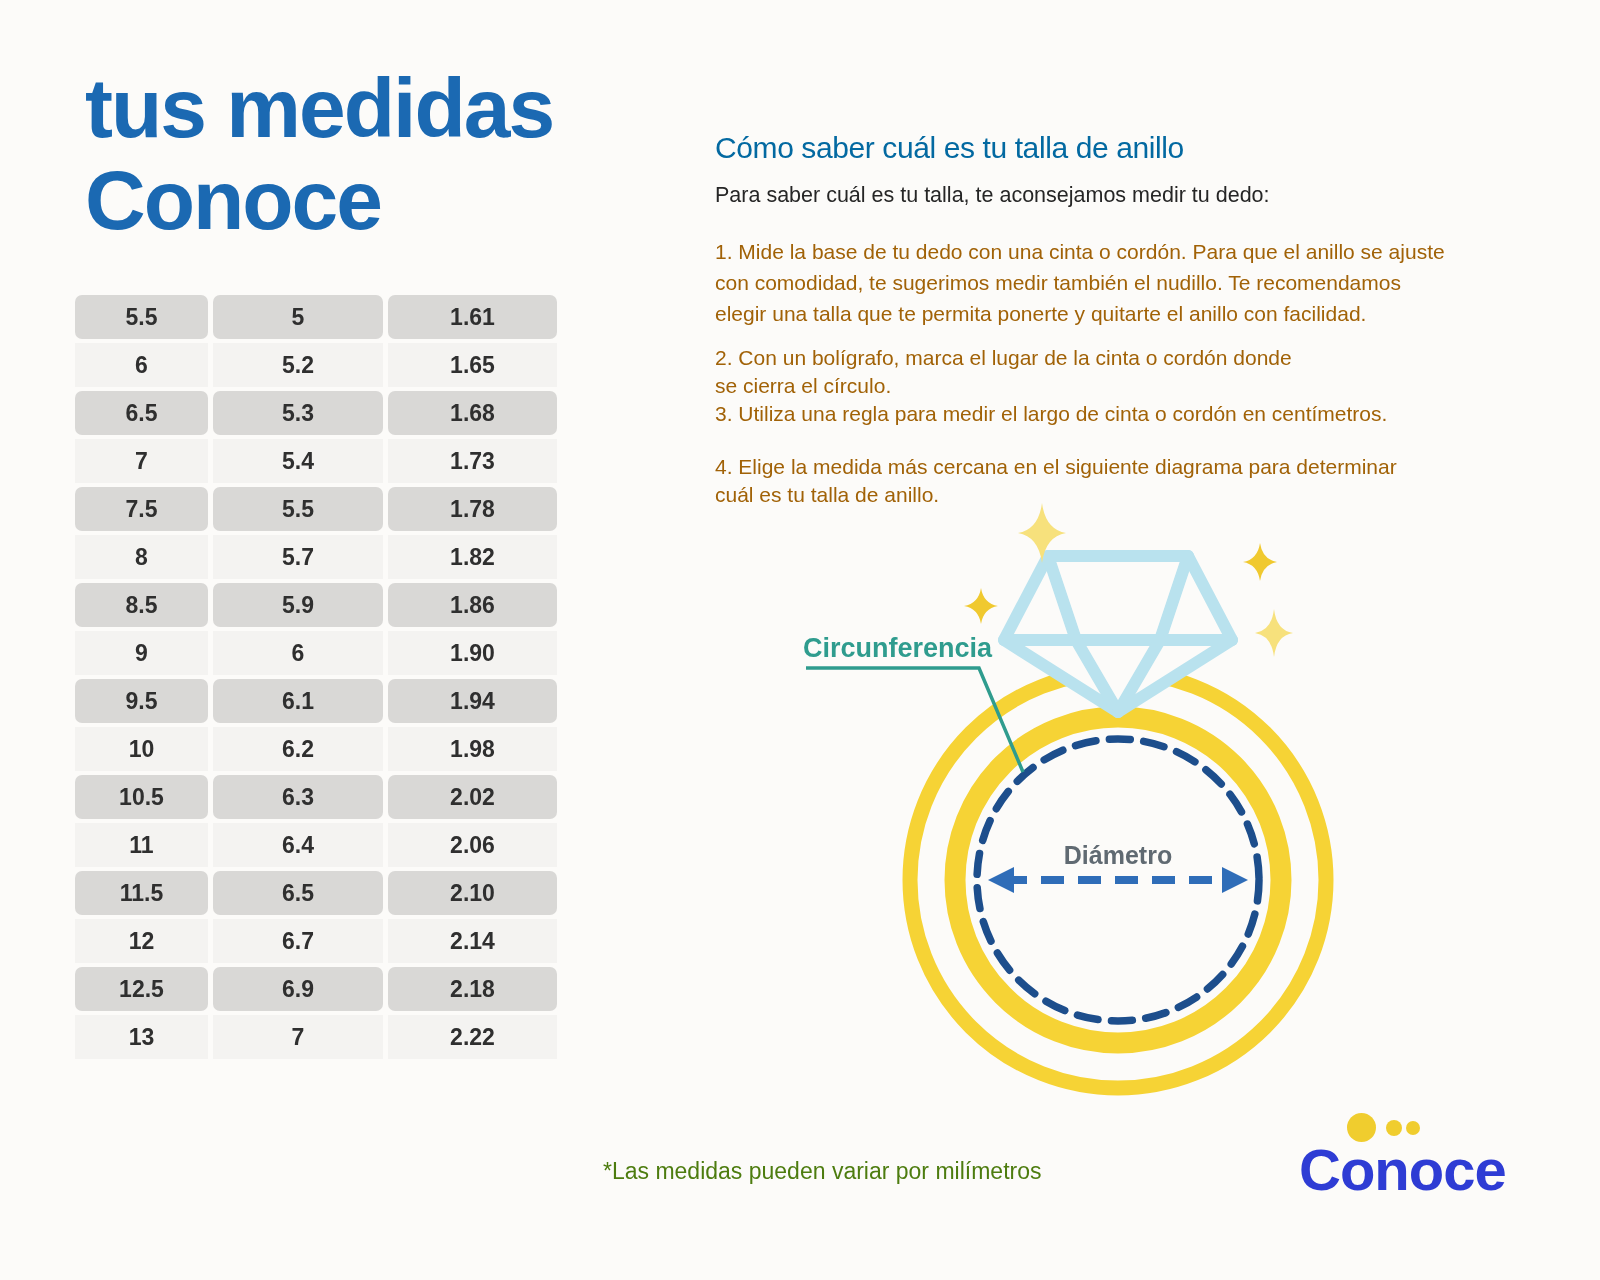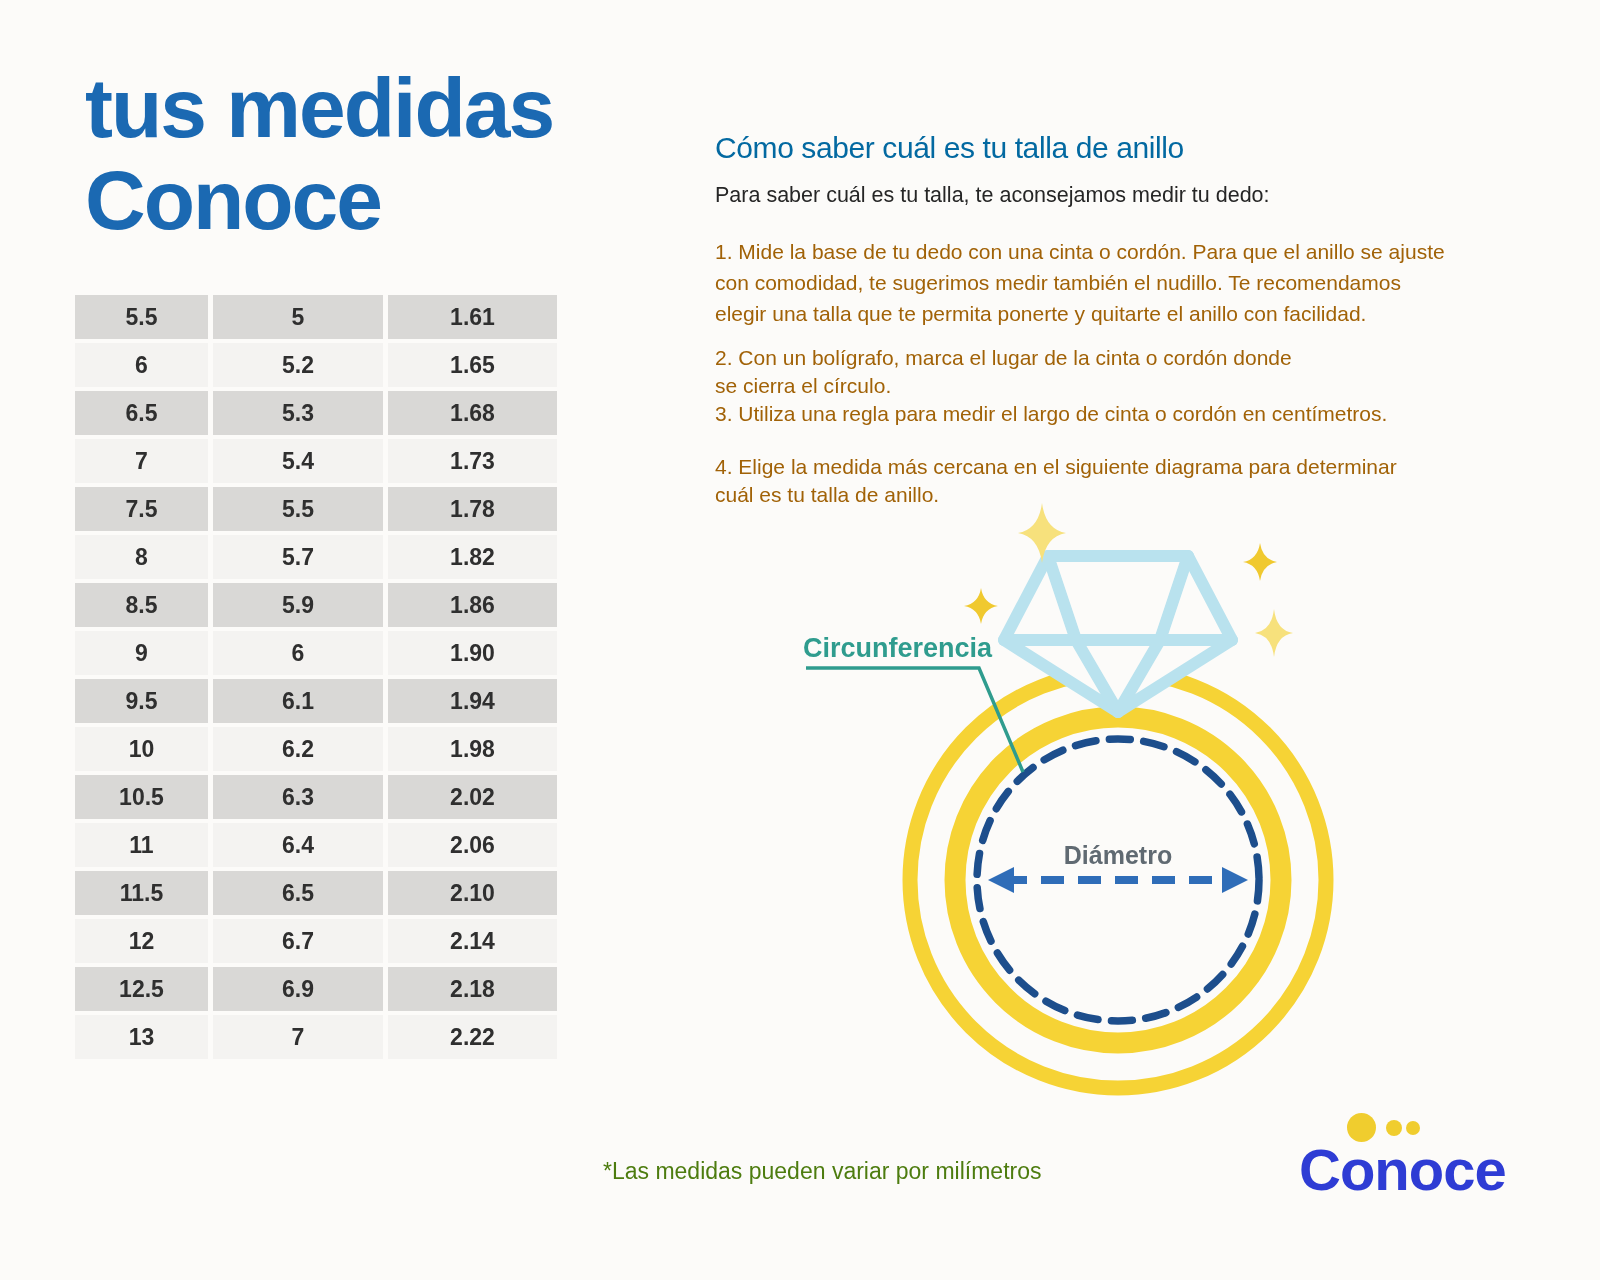--- a/index.html
+++ b/index.html
@@ -35,21 +35,21 @@
   .th.small{font-size:18.5px;line-height:1.18;}
   .tbody{
     display:grid;grid-template-columns:133px 170px 169px;
     column-gap:5px;row-gap:4px;
   }
   .trow{display:contents;}
   .cell{
     height:44px;display:flex;align-items:center;justify-content:center;
     font-weight:bold;font-size:23px;color:#2f2f2f;
   }
-  .trow.dark  > .cell{background:#d9d8d6;}
+  .trow.dark  > .cell{background:#d9d8d6;border-radius:7px;}
   .trow.light > .cell{background:#f4f3f1;}
   
   .howto-heading{
     position:absolute;left:715px;top:131px;
     color:#0369a1;font-weight:normal;font-size:30px;letter-spacing:-.4px;
   }
   .intro-text{position:absolute;left:715px;top:183px;font-size:21.5px;color:#262626;}
   .step{position:absolute;left:715px;font-size:21px;color:#a16207;white-space:pre-line;}
   .step1{top:236px;line-height:31px;}
   .step2{top:344px;line-height:28px;}

